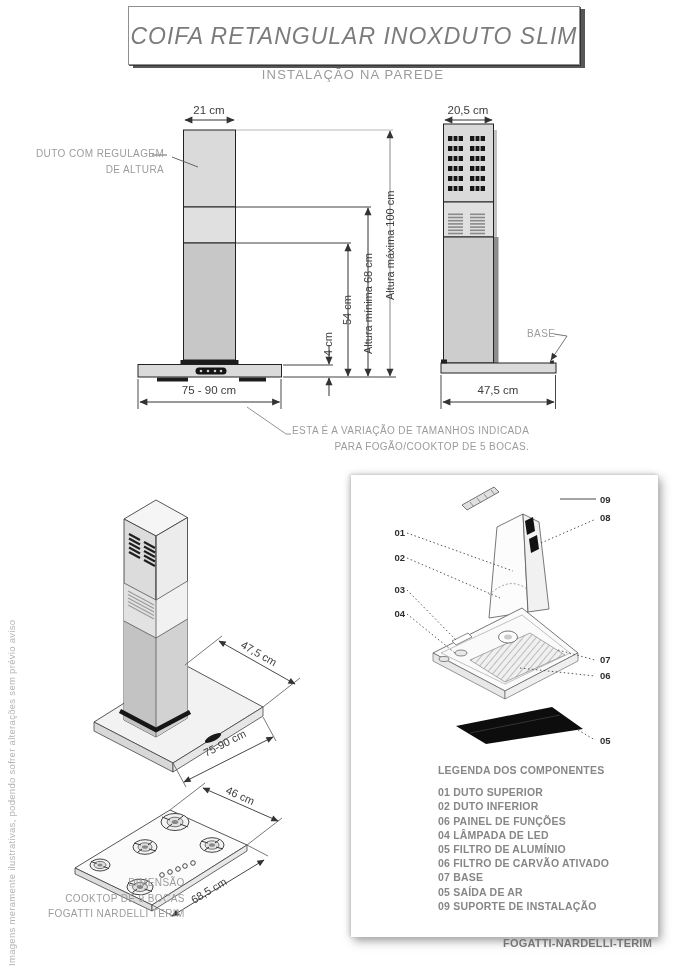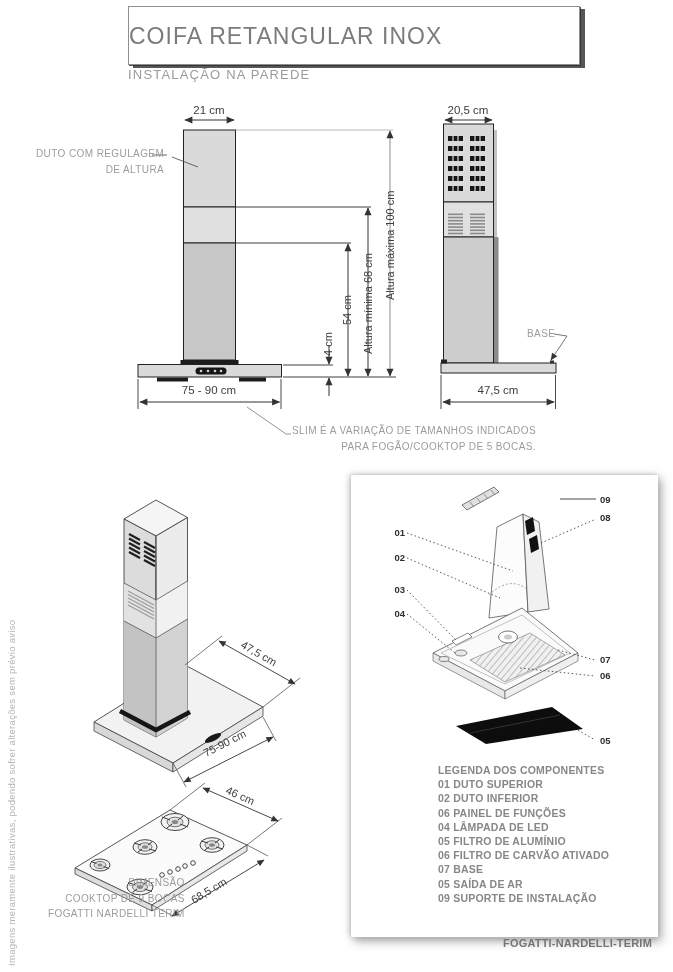--- a/index.html
+++ b/index.html
@@ -1,54 +1,55 @@
 <!DOCTYPE html>
 <html><head>
 <meta charset="utf-8">
 <style>
   html,body{margin:0;padding:0;background:#fff;}
   #page{position:relative;width:673px;height:972px;background:#fff;overflow:hidden;
         font-family:"Liberation Sans",sans-serif;}
   
   .title-box{position:absolute;left:128px;top:6px;width:450px;height:57px;background:#fff;
              border:1px solid #8f8f8f;box-shadow:5px 3px 0 rgba(45,45,45,.8), 1px 1px 0 #555;
-             display:flex;flex-direction:column;justify-content:center;}
+             display:flex;flex-direction:row;align-items:center;justify-content:center;font-style:italic;}
   .title-line{font-size:23px;line-height:26px;color:#7b7b7b;letter-spacing:1px;}
-  .subtitle{position:absolute;left:128px;top:67px;width:450px;text-align:left;
+  .subtitle{position:absolute;left:128px;top:67px;width:450px;text-align:center;
             font-size:13px;color:#9b9b9b;letter-spacing:1.2px;}
   
   .note{position:absolute;font-size:10px;color:#9c9c9c;letter-spacing:.4px;line-height:15.5px;text-align:right;}
   .duct-note{left:36px;top:146px;}
   .variation-note{left:292px;top:423px;}
   .iso-caption{left:48px;top:875px;}
   
   .card{position:absolute;left:351px;top:475px;width:307px;height:462px;background:#fff;
         box-shadow:0 0 2px #c4c4c4, 3px 4px 9px rgba(70,70,70,.5), -2px -1px 5px rgba(120,120,120,.28);}
   .legend{position:absolute;left:438px;top:763px;width:220px;font-size:10.5px;font-weight:bold;
           color:#878787;letter-spacing:.2px;line-height:14.2px;}
-  .legend .legend-title{margin-bottom:0;}
+  .legend .legend-title{margin-bottom:8px;}
   
   .footer{position:absolute;left:336px;top:936px;width:316px;text-align:right;
           font-size:11px;font-weight:bold;color:#757575;line-height:14.5px;letter-spacing:.2px;}
   
   .disclaimer{position:absolute;left:6px;top:966px;transform:rotate(-90deg);transform-origin:0 0;
               white-space:nowrap;font-size:9.5px;color:#b3b3b3;letter-spacing:.3px;}
   svg{position:absolute;left:0;top:0;}
   svg text{font-family:"Liberation Sans",sans-serif;fill:#3d3d3d;font-size:11.5px;}
   svg text.dim-rot{font-size:11px;}
   svg text.callout{font-size:9.5px;font-weight:bold;fill:#2e2e2e;}
   svg text.base-lbl{font-size:10px;fill:#9c9c9c;letter-spacing:.4px;}
 </style>
 </head>
 <body>
 
 <div id="page">
 
   <div class="title-box">
     <div class="title-line">COIFA RETANGULAR INOX</div>
+    <div class="title-line">DUTO SLIM</div>
   </div>
   <div class="subtitle">INSTALAÇÃO NA PAREDE</div>
 
   <div class="card"></div>
 
   <svg width="673" height="972" viewBox="0 0 673 972">
     <defs>
       <marker id="arr" viewBox="0 0 10 10" refX="9.2" refY="5" markerWidth="9" markerHeight="8" orient="auto-start-reverse">
         <path d="M0,0.6 L10,5 L0,9.4 z" fill="#333"></path>
       </marker>
@@ -339,21 +340,21 @@
       <text class="callout" x="600" y="503">09</text>
     </g>
   </svg>
 
   <div class="note duct-note">
     <div>DUTO COM REGULAGEM</div>
     <div>DE ALTURA</div>
   </div>
 
   <div class="note variation-note">
-    <div>SLIM É A VARIAÇÃO DE TAMANHOS INDICADOS</div>
+    <div>ESTA É A VARIAÇÃO DE TAMANHOS INDICADA</div>
     <div>PARA FOGÃO/COOKTOP DE 5 BOCAS.</div>
   </div>
 
   <div class="note iso-caption">
     <div>DIMENSÃO</div>
     <div>COOKTOP DE 9 BOCAS</div>
     <div>FOGATTI NARDELLI TERIM</div>
   </div>
 
   <div class="legend">

